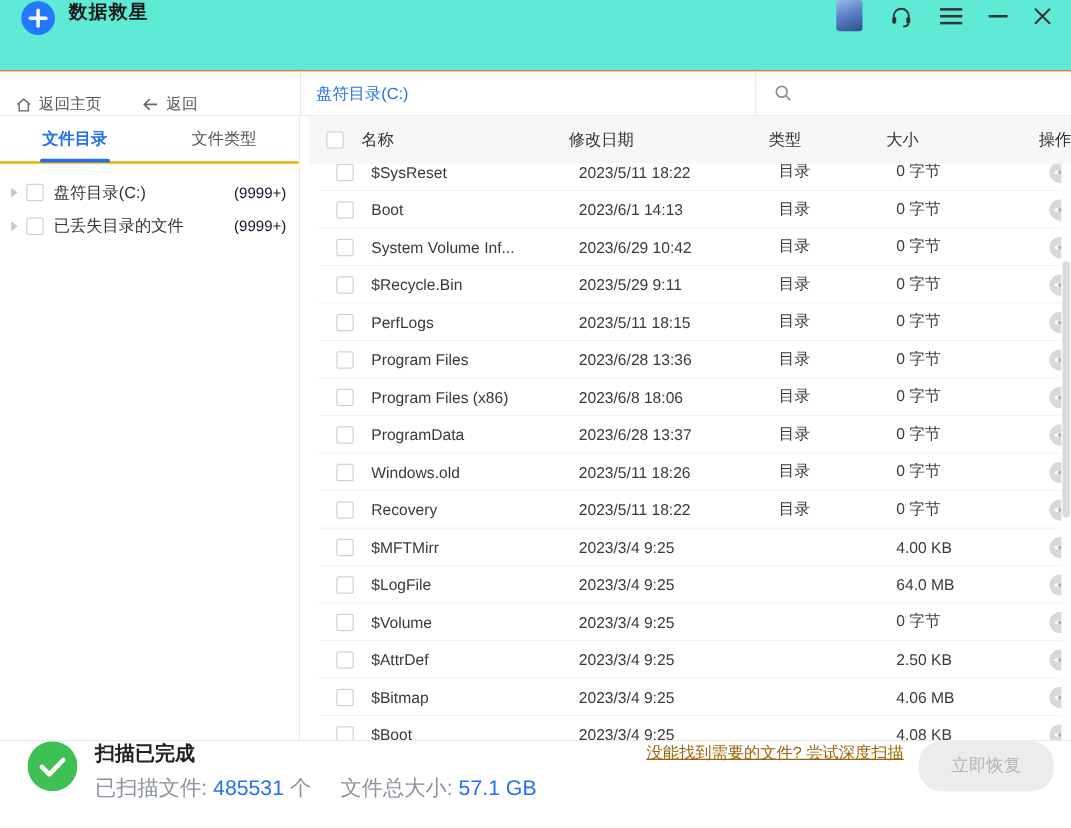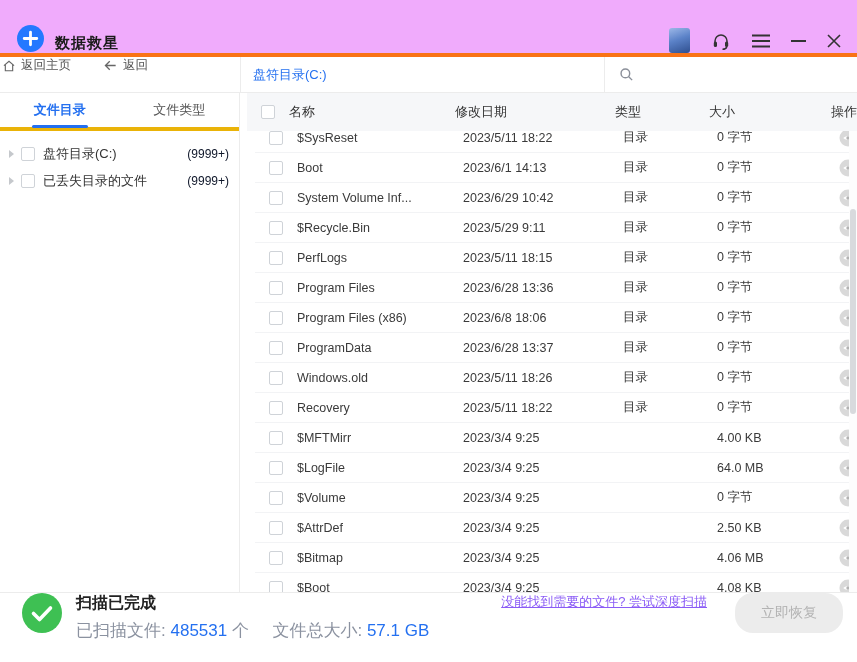--- a/index.html
+++ b/index.html
@@ -5,44 +5,44 @@
   * { margin:0; padding:0; box-sizing:border-box; }
   html,body { width:857px; height:662px; }
   body {
     font-family:"Liberation Sans","DejaVu Sans",sans-serif;
     background:#fff; overflow:hidden; color:#333;
     --accent:#2470f0; --success:#3ec053;
   }
   .window { width:857px; height:662px; display:flex; flex-direction:column; background:#fff; }
 
   
-  .titlebar { height:57px; flex:0 0 57px; display:flex; align-items:flex-end; padding:0 16px;
-              border-bottom:4px solid #f97316; background:#f0abfc; }
+  .titlebar { height:57px; flex:0 0 57px; display:flex; align-items:flex-start; padding:0 16px;
+              border-bottom:1px solid #f97316; background:#5eead4; }
   .logo { width:29px; height:29px; flex:0 0 29px; }
   .app-title { font-size:15px; font-weight:bold; color:#1a1a1a; margin-left:10px; letter-spacing:1px; }
   .titlebar-right { margin-left:auto; display:flex; align-items:center; gap:21px; }
   .avatar { width:21px; height:25px; border-radius:3px;
             background:linear-gradient(160deg,#9db8e8 0%,#5b82c8 45%,#2f4f8f 100%); cursor:pointer; }
   .tb-icon { display:flex; align-items:center; justify-content:center; cursor:pointer; }
   .min-line { display:block; width:15px; height:2px; background:#333; }
 
   
   .navbar { height:36px; flex:0 0 36px; display:flex; align-items:stretch; border-bottom:1px solid #ececec; }
-  .nav-left { width:240px; flex:0 0 240px; display:flex; align-items:flex-start; padding-left:2px; gap:6px; }
+  .nav-left { width:240px; flex:0 0 240px; display:flex; align-items:flex-end; padding-left:12px; gap:6px; }
   .nav-btn { display:flex; align-items:center; gap:5px; font-size:12.5px; color:#555; cursor:pointer; }
   .nav-btn + .nav-btn { margin-left:26px; }
   .path-box { flex:0 0 364px; border-left:1px solid #ececec; display:flex; align-items:center;
               padding:0 12px; font-size:13px; color:var(--accent); cursor:pointer; }
   .search-box { flex:1; border-left:1px solid #ececec; display:flex; align-items:center; padding:0 14px; gap:8px; }
   .search-box input { border:none; outline:none; flex:1; font-size:12.5px; font-family:inherit; color:#333; background:transparent; }
 
   
   .content { flex:1; display:flex; min-height:0; }
   .sidebar { width:240px; flex:0 0 240px; border-right:1px solid #ececec; display:flex; flex-direction:column; background:#fff; }
-  .tabs { height:38px; flex:0 0 38px; display:flex; border-bottom:4px solid #eab308; }
+  .tabs { height:38px; flex:0 0 38px; display:flex; border-bottom:2px solid #eab308; }
   .tab { flex:1; display:flex; align-items:center; justify-content:center; font-size:13px; color:#555;
          position:relative; cursor:pointer; }
   .tab.active { color:var(--accent); font-weight:bold; }
   .tab.active::after { content:""; position:absolute; bottom:-1px; left:50%; transform:translateX(-50%);
                        width:56px; height:3px; background:var(--accent); border-radius:2px; }
   .tree { padding:9px 0 0 0; }
   .tree-item { height:27px; display:flex; align-items:center; padding:0 10px 0 9px; font-size:13px; color:#333; cursor:pointer; }
   .twisty { width:0; height:0; border-left:5px solid #c5c8cc; border-top:4px solid transparent;
             border-bottom:4px solid transparent; margin-right:7px; flex:0 0 auto; }
   .checkbox { width:14px; height:14px; border:1px solid #cfd3d8; border-radius:2px; background:#fff; flex:0 0 14px; cursor:pointer; }
@@ -69,21 +69,21 @@
 
   
   .statusbar { height:70px; flex:0 0 70px; border-top:1px solid #ececec; display:flex; 
                padding:0 14px 0 22px; background:#fff; }
   .status-icon { width:40px; height:40px; flex:0 0 40px; margin-right:14px; }
   .status-text { display:flex; flex-direction:column; gap:5px; }
   .status-title { font-size:16px; font-weight:bold; color:#222; }
   .status-sub { font-size:17px; color:#8b92a0; }
   .status-sub .num { color:var(--accent); }
   .status-sub .gap { display:inline-block; width:14px; }
-  .deep-link { margin-left:auto; margin-right:28px; font-size:13px; color:#8b5cf6;
+  .deep-link { margin-left:auto; margin-right:12px; font-size:13px; color:#a16207;
                text-decoration:underline; cursor:pointer; }
   .recover-btn { width:108px; height:40px; border-radius:18px; border:none; background:#ececec;
                  color:#b3b3b3; font-size:14px; font-family:inherit; cursor:default; }
 </style>
 </head>
 <body>
 
 <div class="window">
 
   <header class="titlebar">

